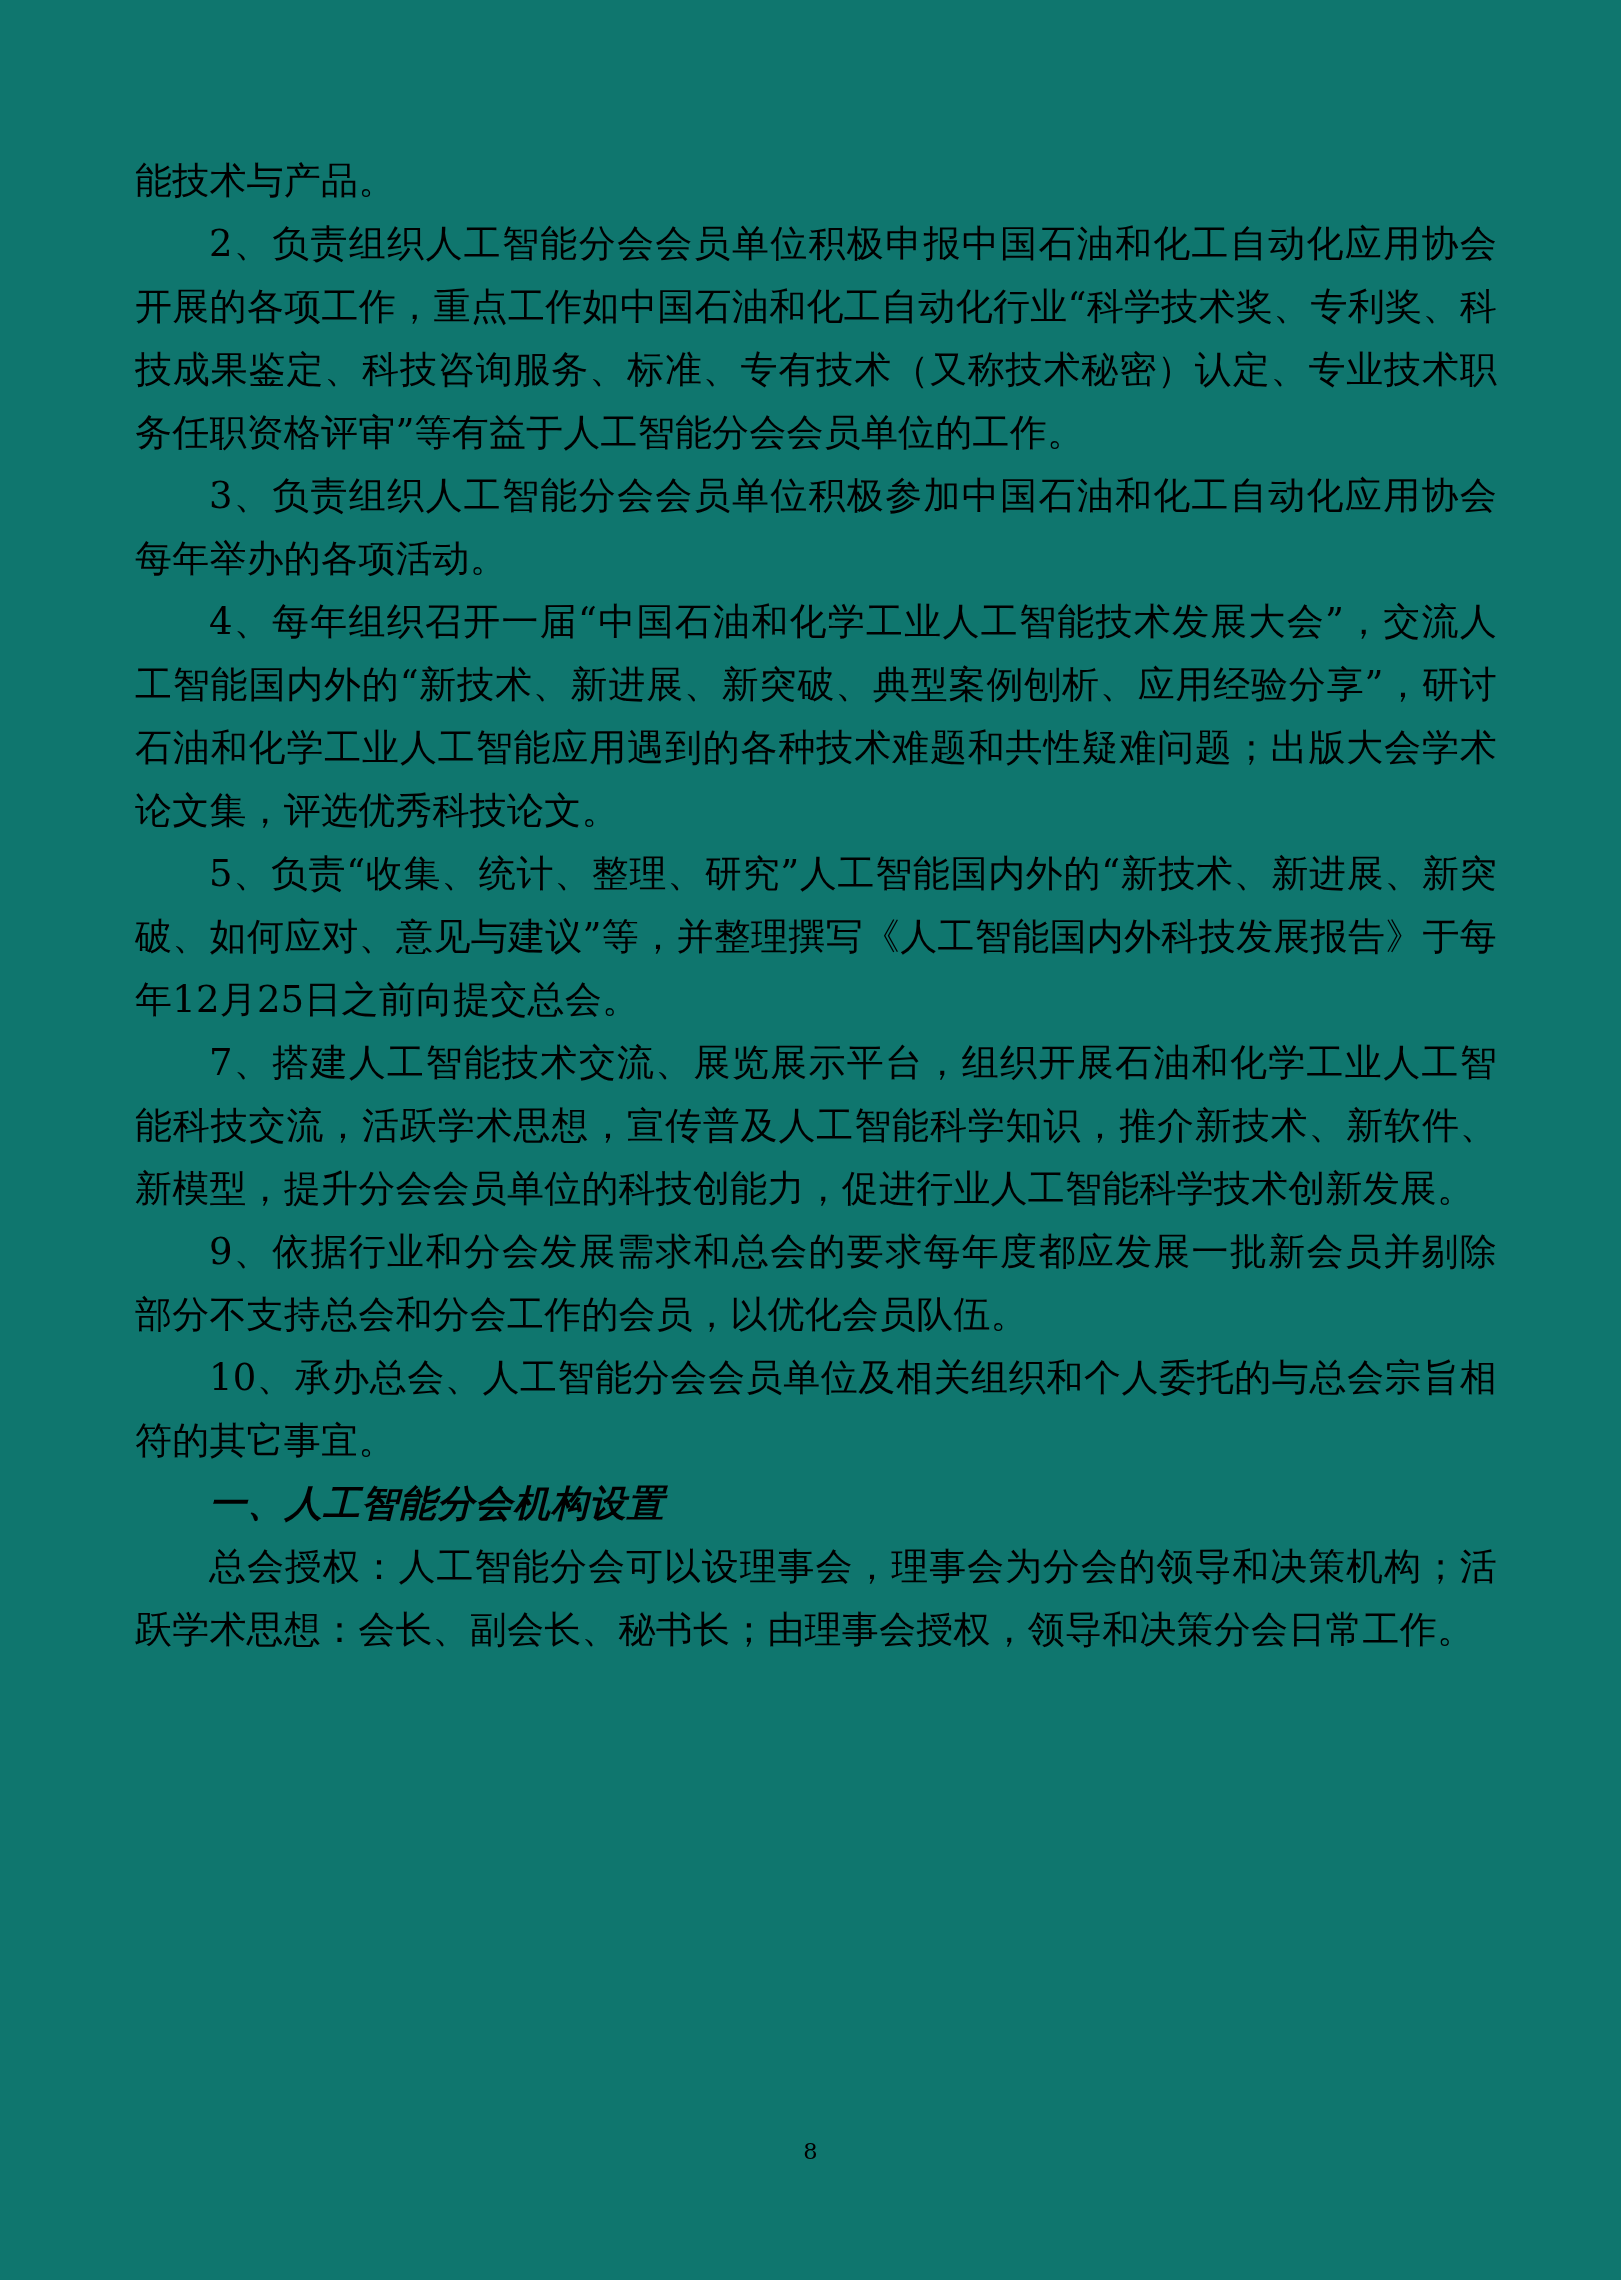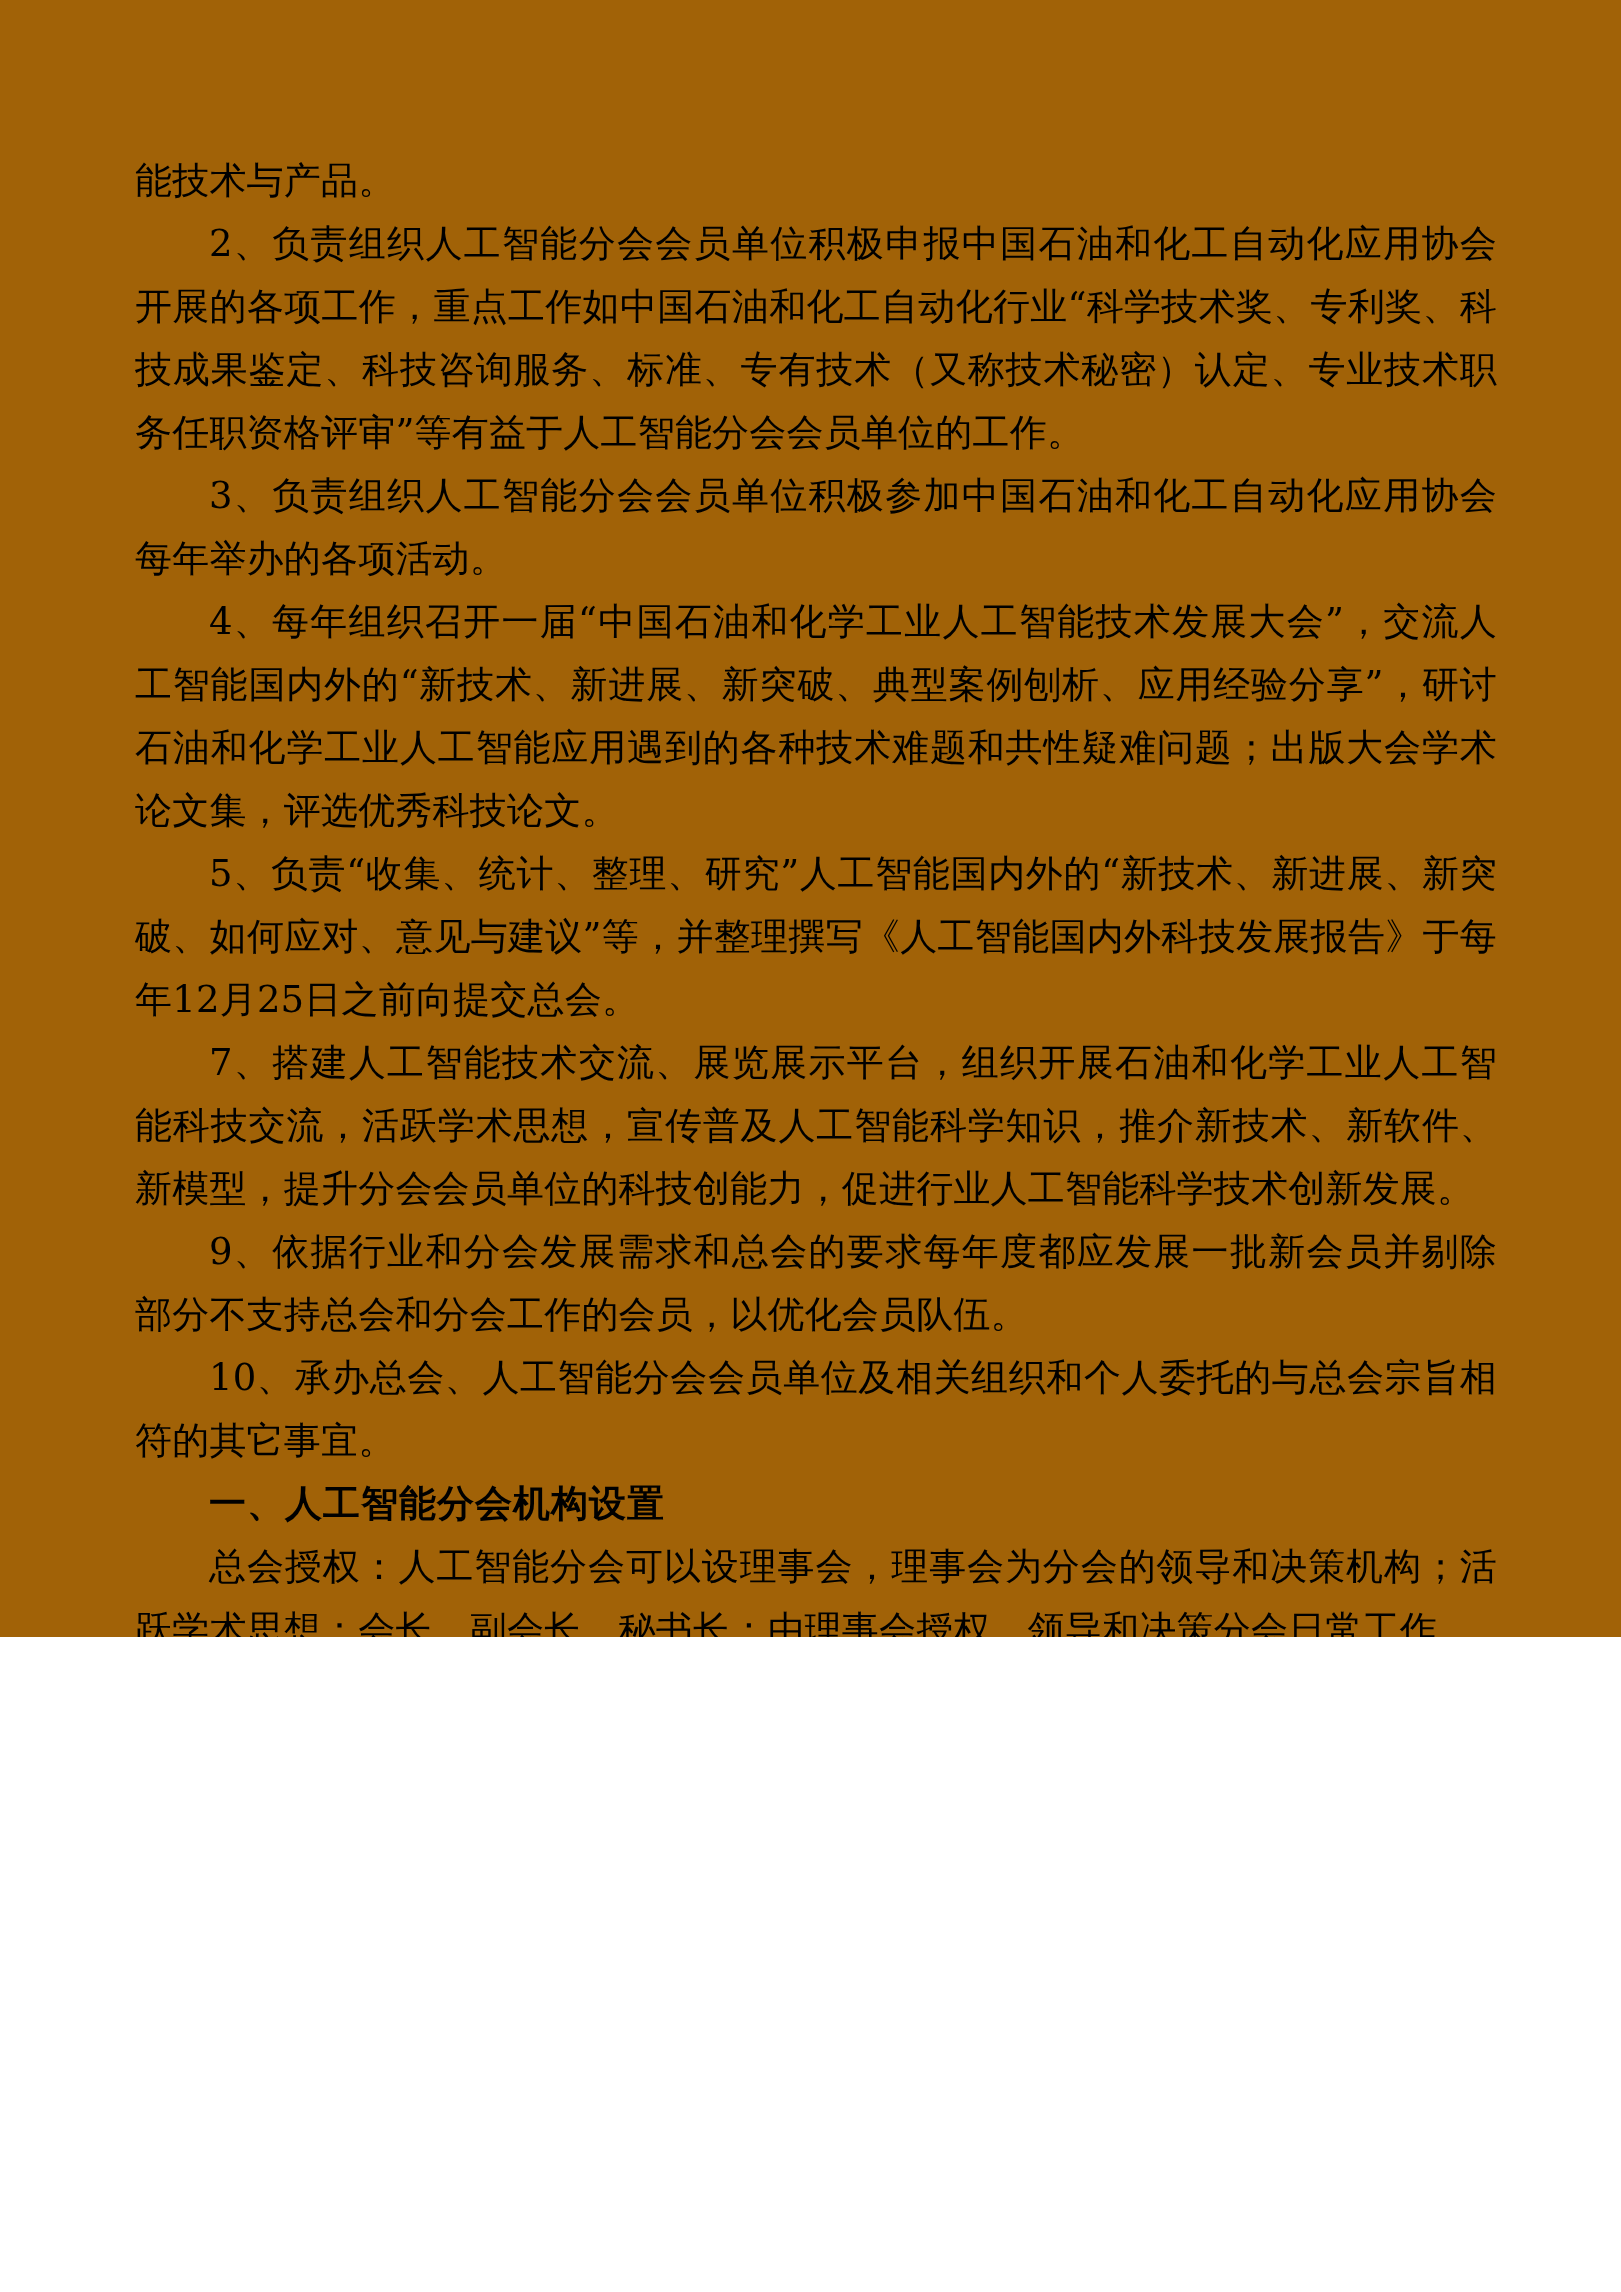--- a/index.html
+++ b/index.html
@@ -4,23 +4,23 @@
 <title>Document</title>
 <style>
   html, body {
     margin: 0;
     padding: 0;
     background: #ffffff;
   }
   .page {
     position: relative;
     width: 1621px;
-    height: 1637px;
+    height: 2280px;
     margin: 0 auto;
-    background: #a16207;
+    background: #0f766e;
     box-sizing: border-box;
     overflow: hidden;
   }
   .content {
     position: absolute;
     left: 135px;
     top: 149px;
     width: 1362px;
   }
   .para {
@@ -39,20 +39,21 @@
   }
   .heading {
     font-family: "DejaVu Sans", "Liberation Sans", sans-serif;
     font-size: 37px;
     line-height: 63px;
     font-weight: bold;
     color: #000000;
     margin: 0;
     text-indent: 74px;
     letter-spacing: 1px;
+    font-style: italic;
   }
   .page-number {
     position: absolute;
     left: 0;
     right: 0;
     top: 2138px;
     text-align: center;
     font-family: "DejaVu Serif", "Liberation Serif", serif;
     font-size: 22.5px;
     color: #000000;

